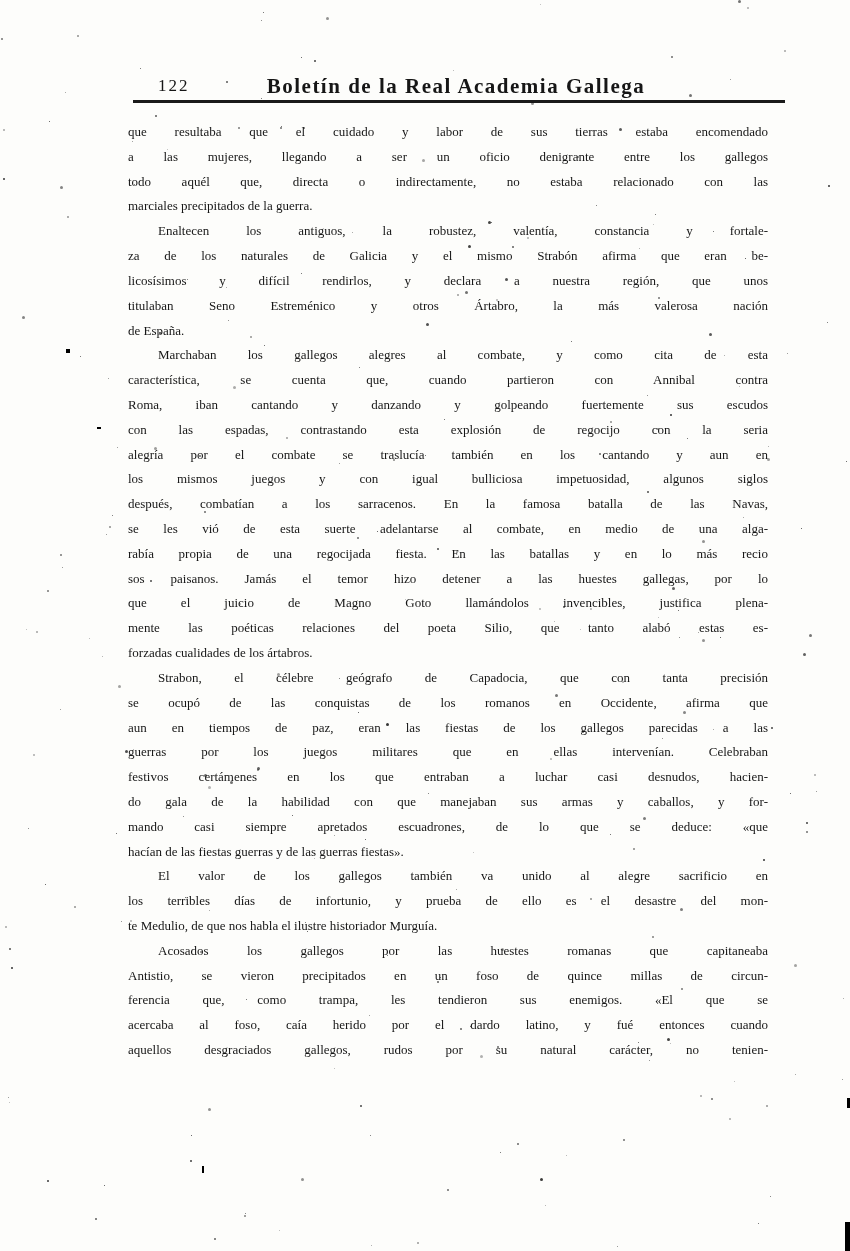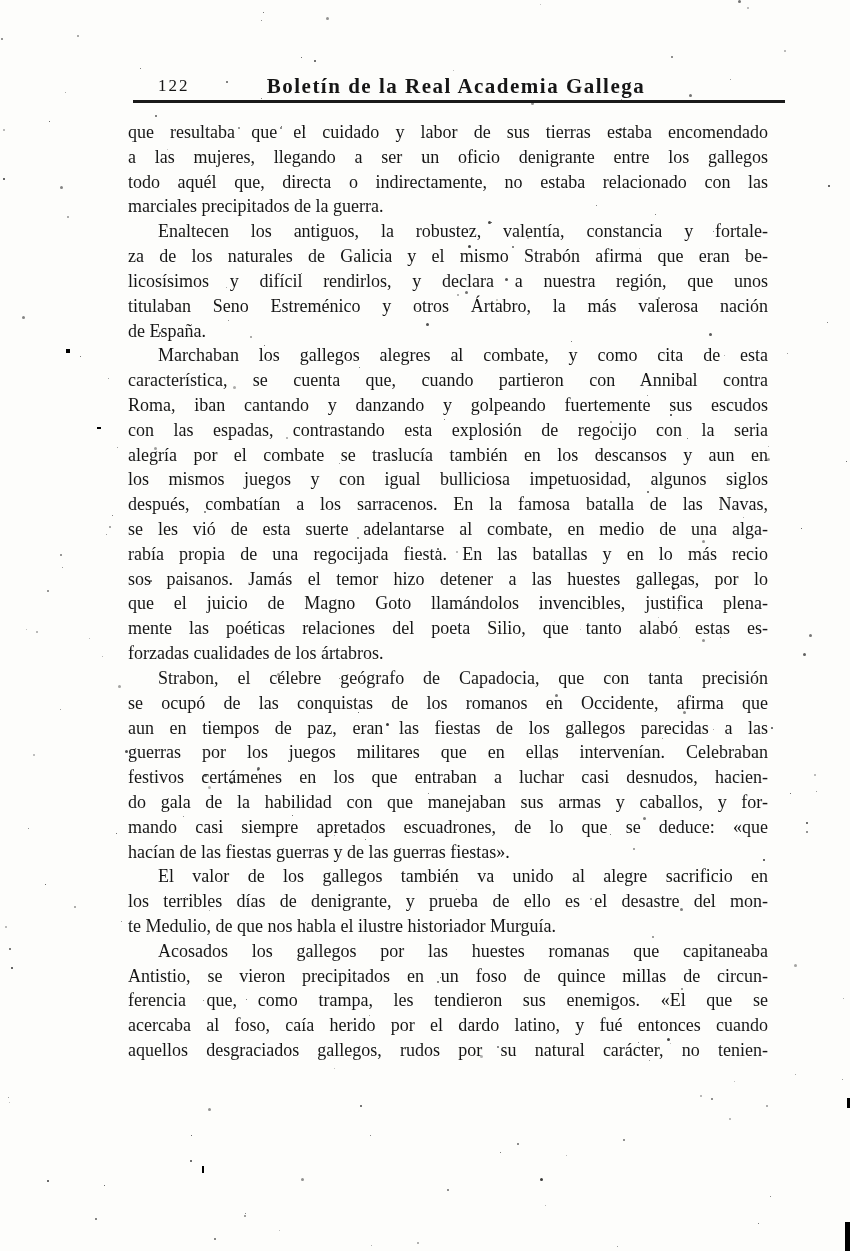--- a/index.html
+++ b/index.html
@@ -47,21 +47,21 @@
   .body {
     position: absolute;
     top: 120px;
     left: 128px;
     width: 640px;
   }
   .para { margin: 0; padding: 0; }
   .line {
     height: 24.82px;
     line-height: 24.82px;
-    font-size: 18px;
+    font-size: 13px;
     text-align: justify;
     text-align-last: justify;
     overflow: hidden;
     white-space: nowrap; 
   }
   .line { white-space: normal; }
   .line.para-end { text-align-last: left; }
   .line.indent { text-indent: 30px; }
   .noise, .artifacts { position: absolute; inset: 0; pointer-events: none; }
   .speckle { position: absolute; background: #101010; border-radius: 50%; }
@@ -91,21 +91,21 @@
         <div class="line">za de los naturales de Galicia y el mismo Strabón afirma que eran be-</div>
         <div class="line">licosísimos y difícil rendirlos, y declara a nuestra región, que unos</div>
         <div class="line">titulaban Seno Estreménico y otros Ártabro, la más valerosa nación</div>
         <div class="line para-end">de España.</div>
       </div>
       <div class="para">
         <div class="line indent">Marchaban los gallegos alegres al combate, y como cita de esta</div>
         <div class="line">característica, se cuenta que, cuando partieron con Annibal contra</div>
         <div class="line">Roma, iban cantando y danzando y golpeando fuertemente sus escudos</div>
         <div class="line">con las espadas, contrastando esta explosión de regocijo con la seria</div>
-        <div class="line">alegría por el combate se traslucía también en los descansos y aun en</div>
+        <div class="line">alegría por el combate se traslucía también en los cantando y aun en</div>
         <div class="line">los mismos juegos y con igual bulliciosa impetuosidad, algunos siglos</div>
         <div class="line">después, combatían a los sarracenos. En la famosa batalla de las Navas,</div>
         <div class="line">se les vió de esta suerte adelantarse al combate, en medio de una alga-</div>
         <div class="line">rabía propia de una regocijada fiesta. En las batallas y en lo más recio</div>
         <div class="line">sos paisanos. Jamás el temor hizo detener a las huestes gallegas, por lo</div>
         <div class="line">que el juicio de Magno Goto llamándolos invencibles, justifica plena-</div>
         <div class="line">mente las poéticas relaciones del poeta Silio, que tanto alabó estas es-</div>
         <div class="line para-end">forzadas cualidades de los ártabros.</div>
       </div>
       <div class="para">
@@ -113,21 +113,21 @@
         <div class="line">se ocupó de las conquistas de los romanos en Occidente, afirma que</div>
         <div class="line">aun en tiempos de paz, eran las fiestas de los gallegos parecidas a las</div>
         <div class="line">guerras por los juegos militares que en ellas intervenían. Celebraban</div>
         <div class="line">festivos certámenes en los que entraban a luchar casi desnudos, hacien-</div>
         <div class="line">do gala de la habilidad con que manejaban sus armas y caballos, y for-</div>
         <div class="line">mando casi siempre apretados escuadrones, de lo que se deduce: «que</div>
         <div class="line para-end">hacían de las fiestas guerras y de las guerras fiestas».</div>
       </div>
       <div class="para">
         <div class="line indent">El valor de los gallegos también va unido al alegre sacrificio en</div>
-        <div class="line">los terribles días de denigrante, y prueba de ello es el desastre del mon-</div>
+        <div class="line">los terribles días de infortunio, y prueba de ello es el desastre del mon-</div>
         <div class="line para-end">te Medulio, de que nos habla el ilustre historiador Murguía.</div>
       </div>
       <div class="para">
         <div class="line indent">Acosados los gallegos por las huestes romanas que capitaneaba</div>
         <div class="line">Antistio, se vieron precipitados en un foso de quince millas de circun-</div>
         <div class="line">ferencia que, como trampa, les tendieron sus enemigos. «El que se</div>
         <div class="line">acercaba al foso, caía herido por el dardo latino, y fué entonces cuando</div>
         <div class="line">aquellos desgraciados gallegos, rudos por su natural carácter, no tenien-</div>
       </div>
     </div>

